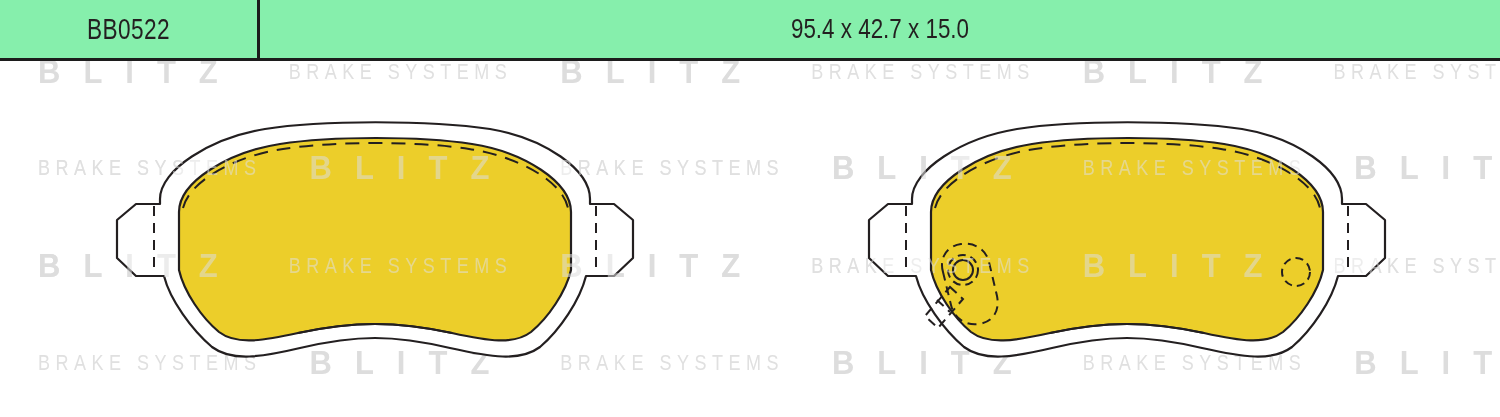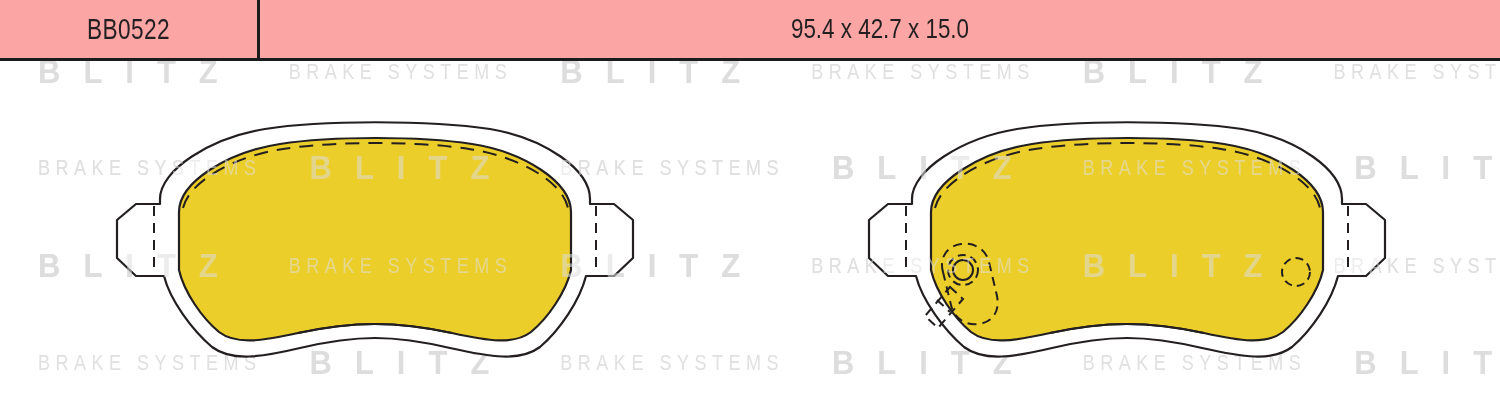--- a/index.html
+++ b/index.html
@@ -21,21 +21,21 @@
 
   
   .header {
     position: absolute;
     left: 0;
     top: 0;
     width: 1500px;
     height: 61px;
     box-sizing: border-box;
     border-bottom: 3px solid #1c1c1c;
-    background: #fca5a5;
+    background: #86efac;
     z-index: 40;
   }
   .header-divider {
     position: absolute;
     left: 257px;
     top: 0;
     width: 3px;
     height: 61px;
     background: #1c1c1c;
   }

